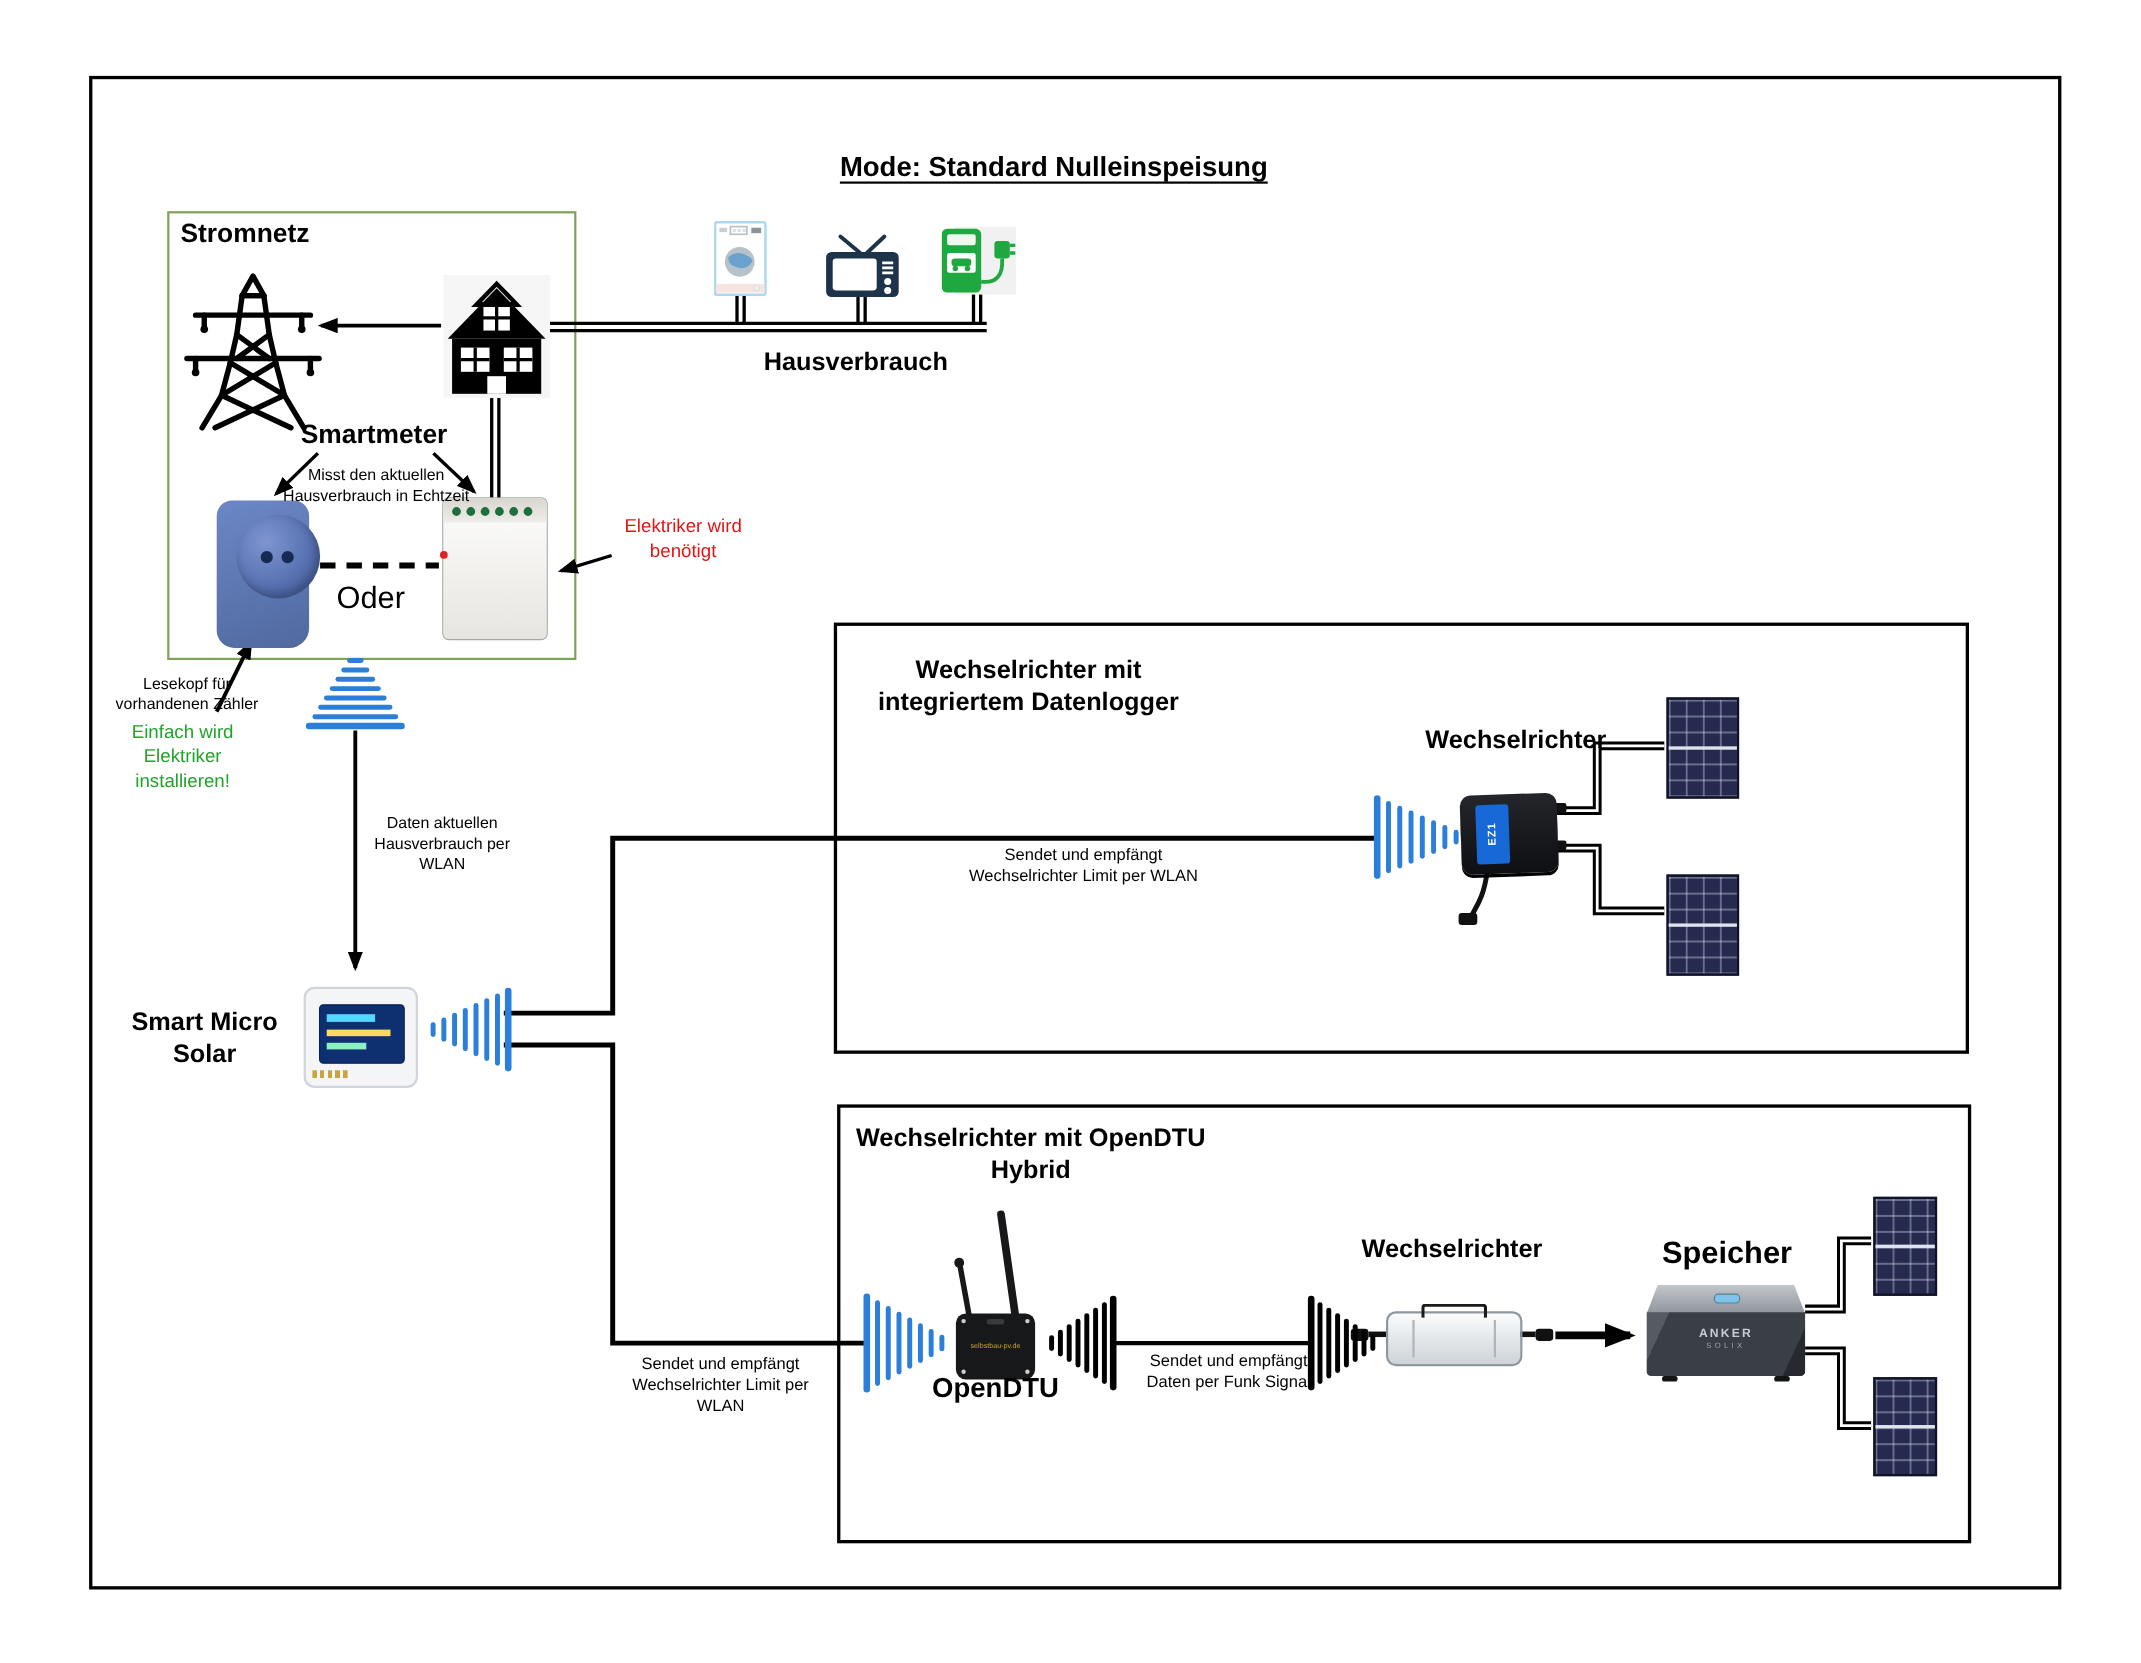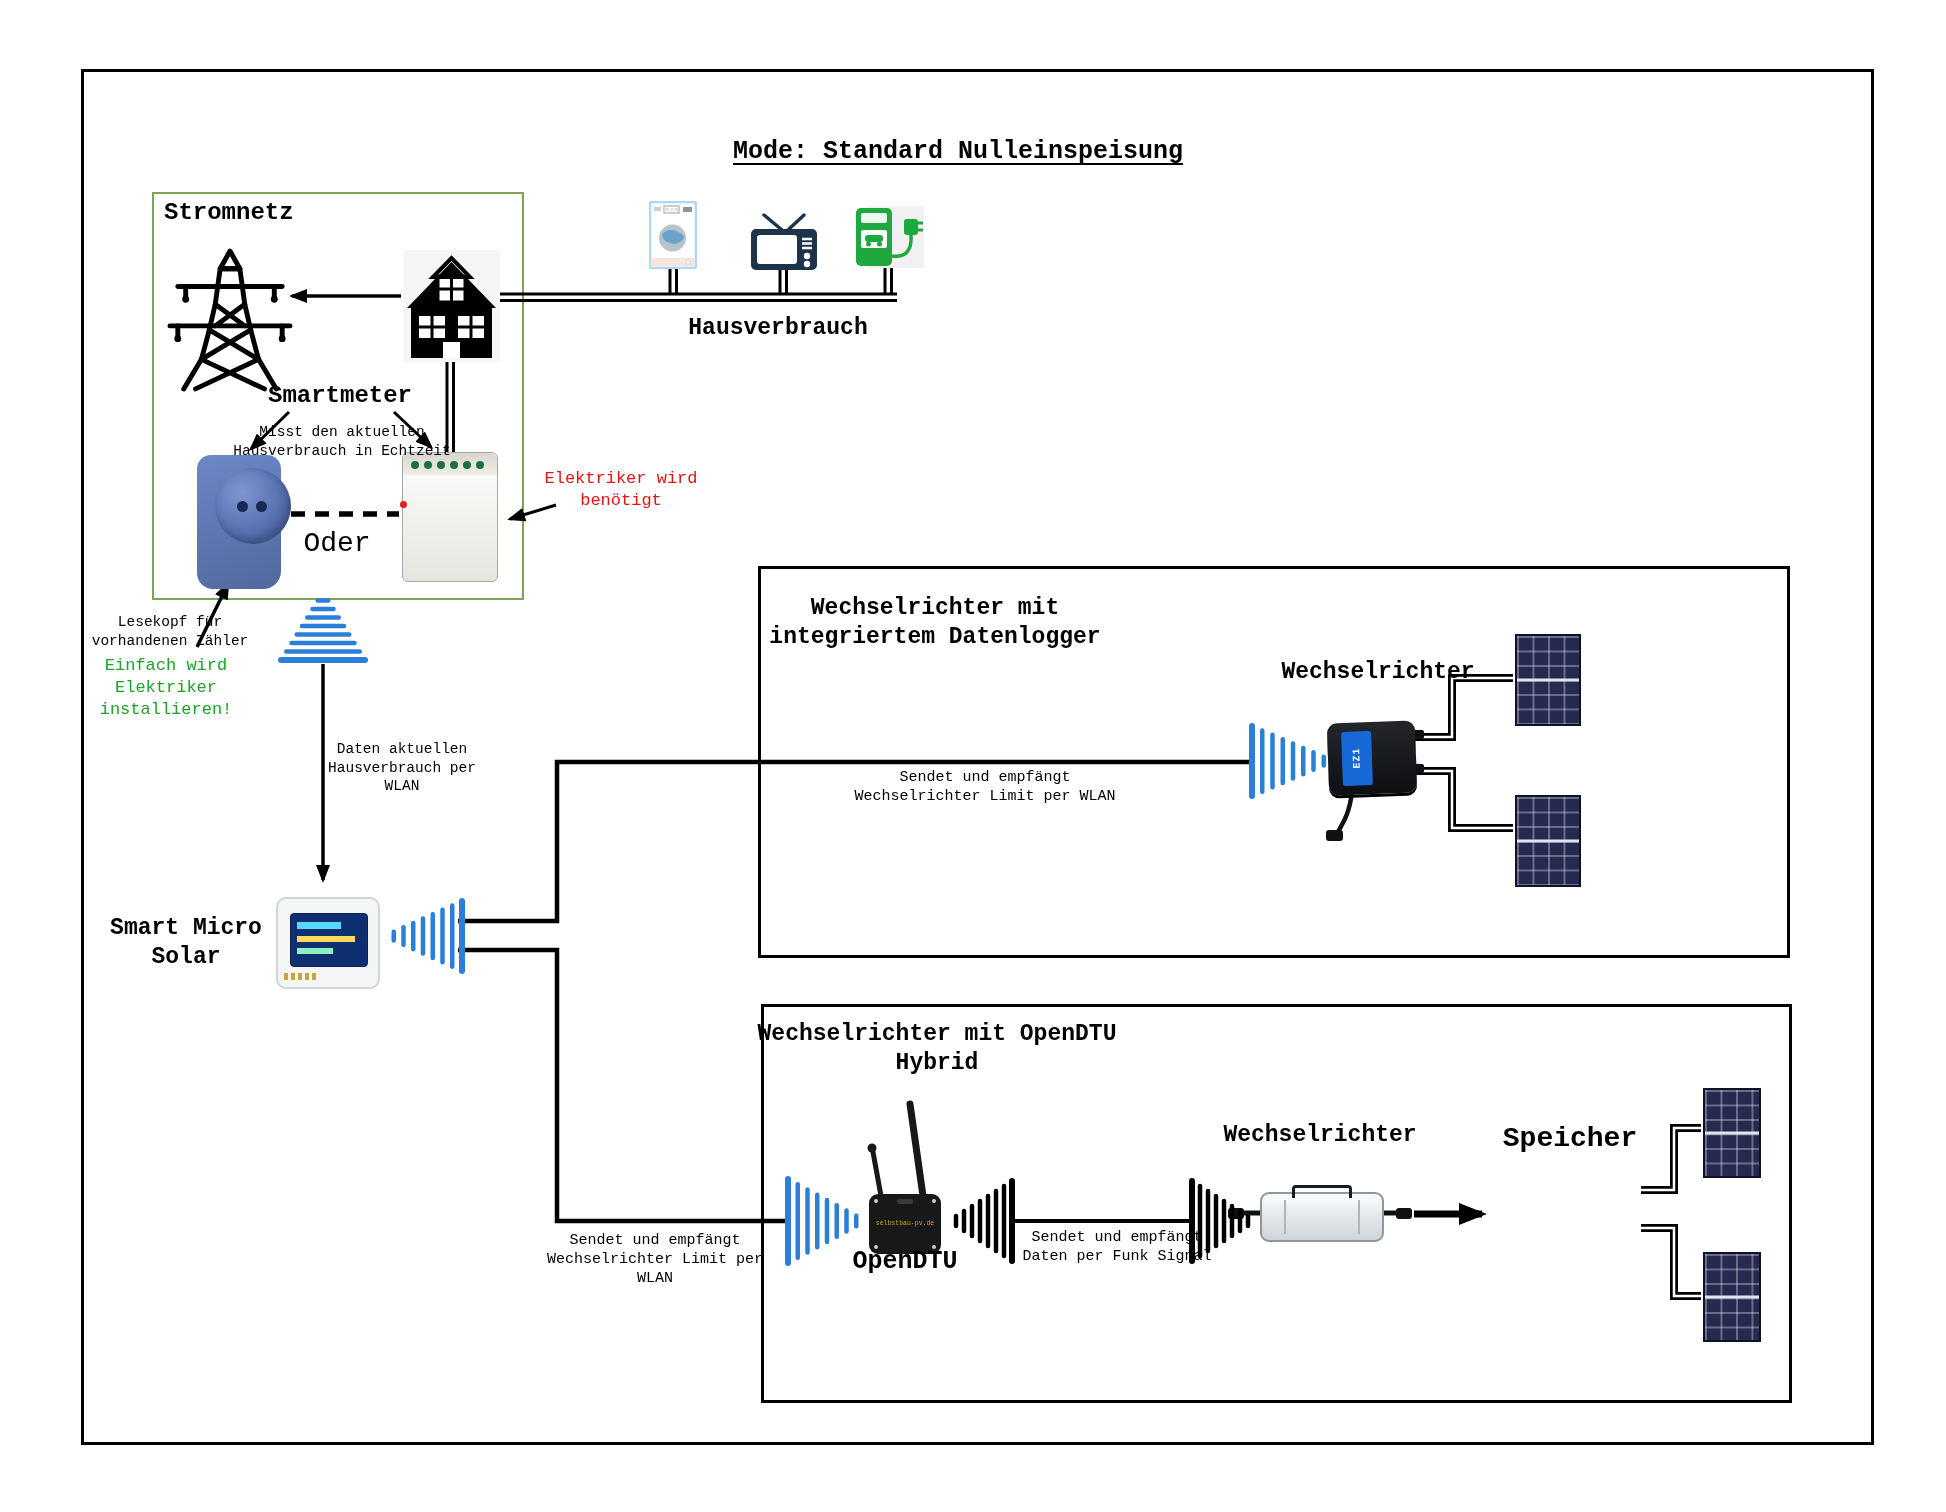--- a/index.html
+++ b/index.html
@@ -1,17 +1,17 @@
 <!DOCTYPE html>
 <html><head>
 <meta charset="utf-8">
 <style>
   html,body{margin:0;padding:0;background:#fff}
   .canvas{position:relative;width:1946px;height:1512px;background:#fff;
-          font-family:Liberation Mono, monospace;color:#000;overflow:hidden}
+          font-family:Liberation Sans, sans-serif;color:#000;overflow:hidden}
   .box{position:absolute;border:3px solid #000;background:transparent;z-index:1}
   .gbox{position:absolute;border:2.5px solid #7CA455;z-index:1}
   #wires{position:absolute;left:0;top:0;z-index:2}
   .dev{position:absolute;z-index:3}
   .t{position:absolute;z-index:5;white-space:pre-line;text-align:center;
      transform:translateX(-50%);line-height:1.28}
   .tl{position:absolute;z-index:5;white-space:pre-line;line-height:1.25}
   .b{font-weight:bold}
   .red{color:#E51414}
   .grn{color:#1FA329}
@@ -370,20 +370,30 @@
     <div class="w" style="left:5px;top:51px"></div>
       <div class="w" style="left:63px;top:51px"></div>
   </div>
 
   <div class="dev minv" style="left:1260px;top:1192px;width:120px;height:46px">
     <div class="handle"></div>
     <div class="seam" style="left:22px"></div>
       <div class="seam" style="left:96px"></div>
   </div>
 
+  <div class="dev anker" style="left:1497px;top:1168px;width:144px;height:88px">
+    <div class="topf">
+      <div class="led"></div>
+    </div>
+    <div class="front"></div>
+    <div class="brand">ANKER</div>
+    <div class="model">SOLIX</div>
+    <div class="foot" style="left:14px"></div>
+    <div class="foot" style="left:116px"></div>
+  </div>
 
   <div class="panel" style="left:1703px;top:1088px;width:54px;height:86px">
       <div class="gap"></div>
     </div>
   <div class="panel" style="left:1703px;top:1252px;width:54px;height:86px">
       <div class="gap"></div>
     </div>
 
 </div>
 

